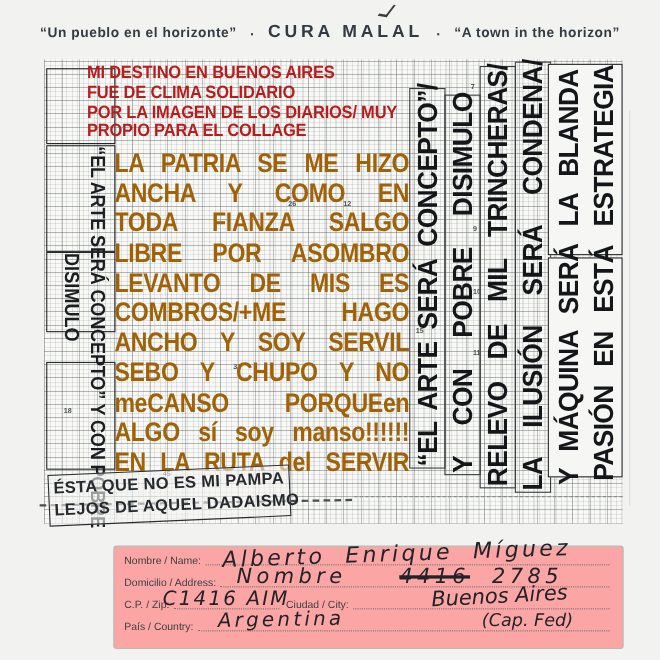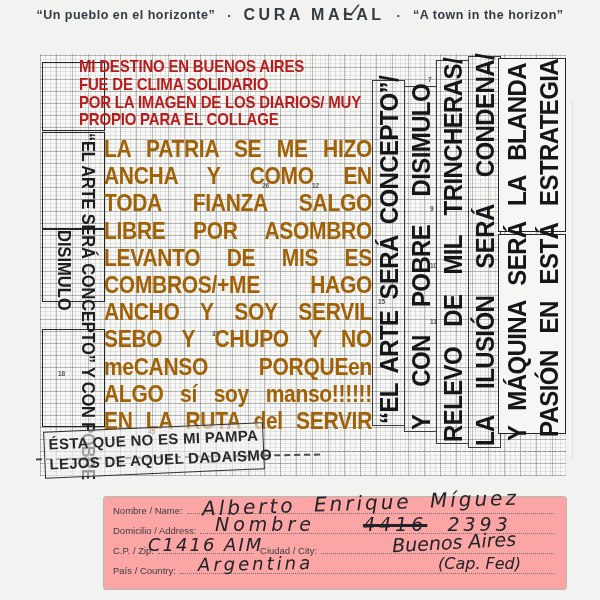--- a/index.html
+++ b/index.html
@@ -1,20 +1,20 @@
 <!DOCTYPE html>
 <html><head>
 <meta charset="utf-8">
 <style>
   html,body{margin:0;padding:0;}
   body{width:600px;height:600px;background:#e9eae7;font-family:"Liberation Sans",sans-serif;}
   #page{position:relative;width:600px;height:600px;background:#f2f3f0;overflow:hidden;}
 
   
-  .hdr{position:absolute;top:6px;left:0;width:600px;display:flex;justify-content:center;align-items:center;gap:12px;color:#343a42;}
+  .hdr{position:absolute;top:21px;left:0;width:600px;display:flex;justify-content:center;align-items:center;gap:12px;color:#343a42;}
   .hdr .q{font-size:12.5px;font-weight:600;letter-spacing:.5px;}
   .hdr .t{font-size:16px;font-weight:600;letter-spacing:3.5px;}
   .hdr .dot{font-size:13px;font-weight:700;}
 
   
   .map{position:absolute;left:40px;top:54px;width:526px;height:422px;background-color:#f8f9f6;
     background-image:
       repeating-linear-gradient(90deg, rgba(96,101,98,.38) 0 1px, transparent 1px 16px),
       repeating-linear-gradient(0deg,  rgba(96,101,98,.38) 0 1px, transparent 1px 12px),
       repeating-linear-gradient(90deg, rgba(96,101,98,.15) 0 1px, transparent 1px 5px),
@@ -160,20 +160,20 @@
     <div class="frow" style="top:68px;">
       <span class="flabel">País / Country:</span>
       <span class="leader"></span>
     </div>
   </div>
 
   <div class="hand" style="left:202px;top:491px;font-size:20px;letter-spacing:3px;word-spacing:9px;transform:rotate(-2deg);">Alberto Enrique Míguez</div>
   <div class="hand" style="left:215px;top:513px;font-size:19px;letter-spacing:4px;">
     <span>Nombre</span>
     <span class="strike" style="margin-left:38px;">4416</span>
-    <span style="margin-left:10px;">2393</span>
+    <span style="margin-left:10px;">2785</span>
   </div>
   <div class="hand" style="left:148px;top:534px;font-size:18px;letter-spacing:2px;">C1416 AIM</div>
   <div class="hand" style="left:392px;top:531px;font-size:19px;transform:rotate(-3deg);">Buenos Aires</div>
   <div class="hand" style="left:438px;top:554px;font-size:16px;">(Cap. Fed)</div>
   <div class="hand" style="left:198px;top:553px;font-size:18px;letter-spacing:3px;transform:rotate(-1deg);">Argentina</div>
 
 </div>
 
 </body></html>

